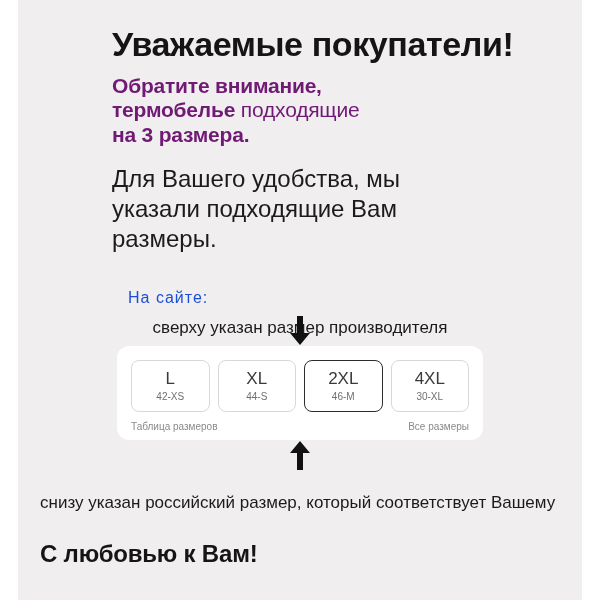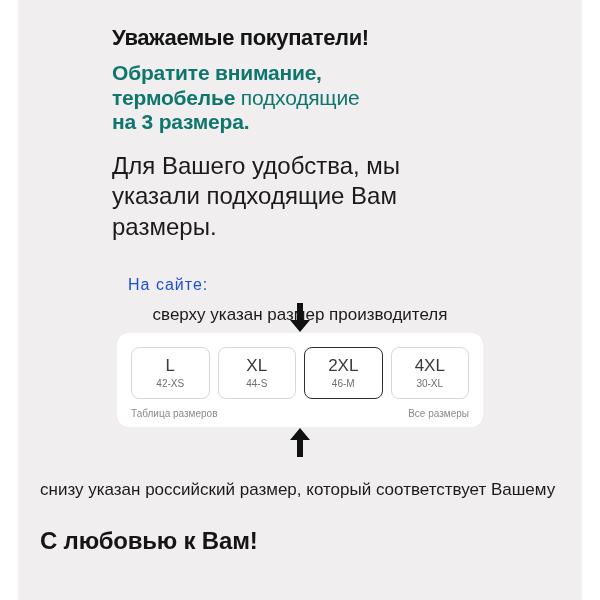--- a/index.html
+++ b/index.html
@@ -37,37 +37,37 @@
     top: 0;
     bottom: 0;
     padding: 26px 22px 12px 22px;
     box-sizing: border-box;
     display: flex;
     flex-direction: column;
     align-items: center;
   }
 
   .headline {
-    font-size: 22px;
+    font-size: 34px;
     font-weight: bold;
     color: #151515;
     letter-spacing: -0.4px;
     line-height: 1.08;
     text-align: left;
     align-self: flex-start;
     margin-left: 72px;
   }
 
   .subhead {
     margin-top: 11px;
     align-self: flex-start;
     margin-left: 72px;
     font-size: 21px;
     font-weight: bold;
-    color: #0f766e;
+    color: #701a75;
     line-height: 1.18;
     text-align: left;
     letter-spacing: -0.2px;
   }
   .subhead .light {
     font-weight: normal;
   }
 
   .para {
     margin-top: 16px;

